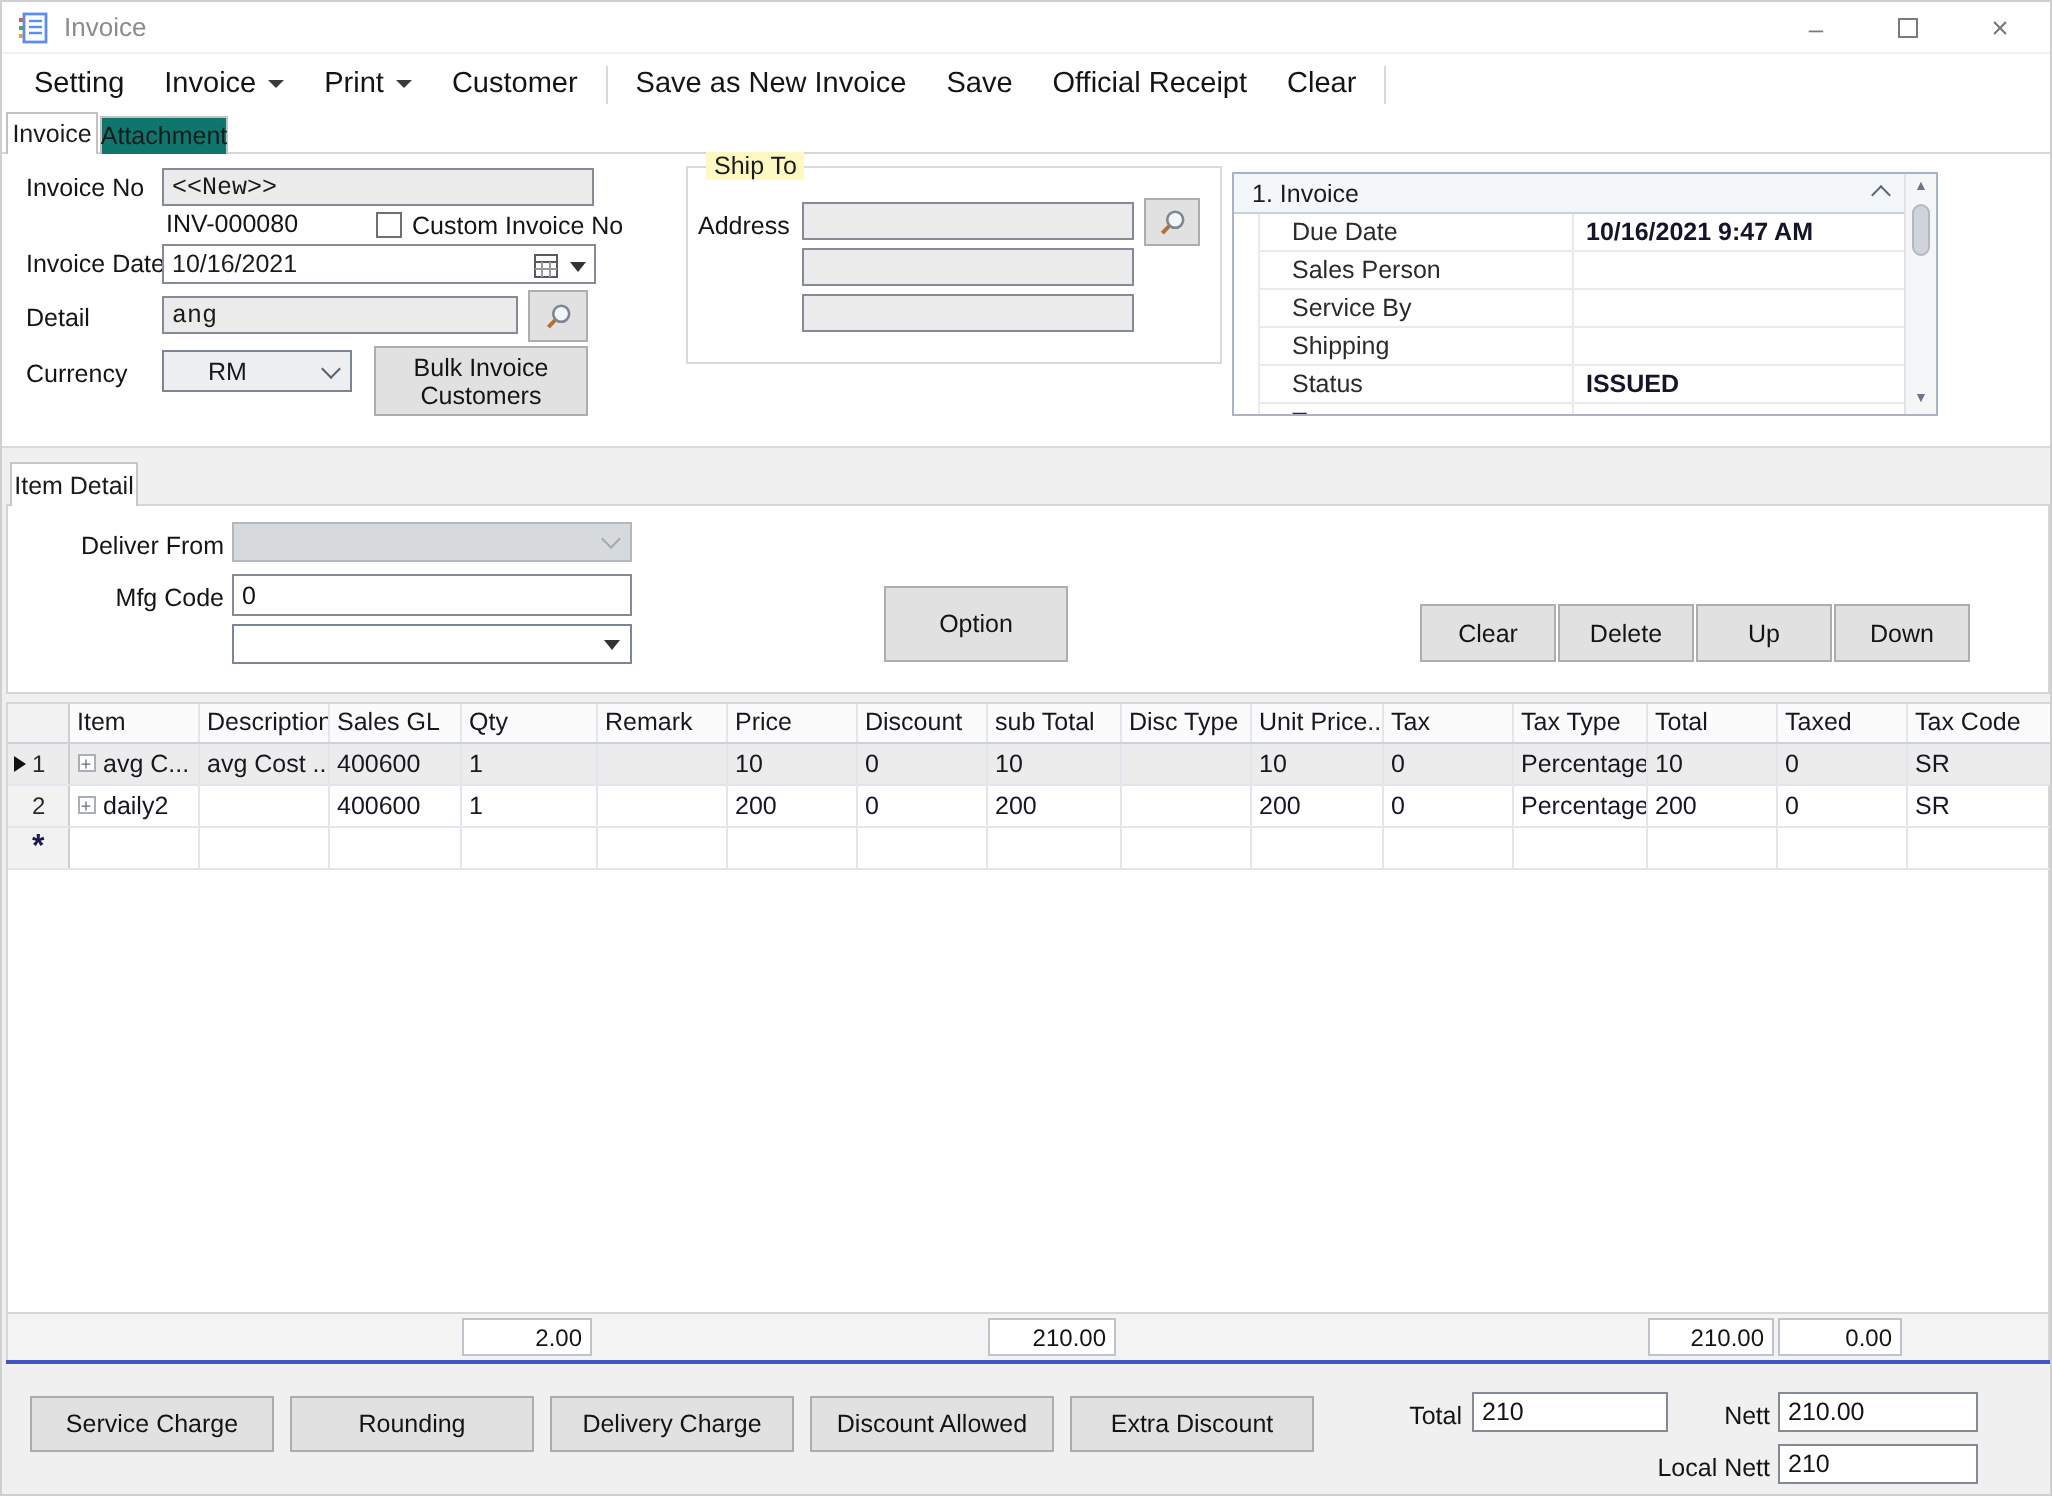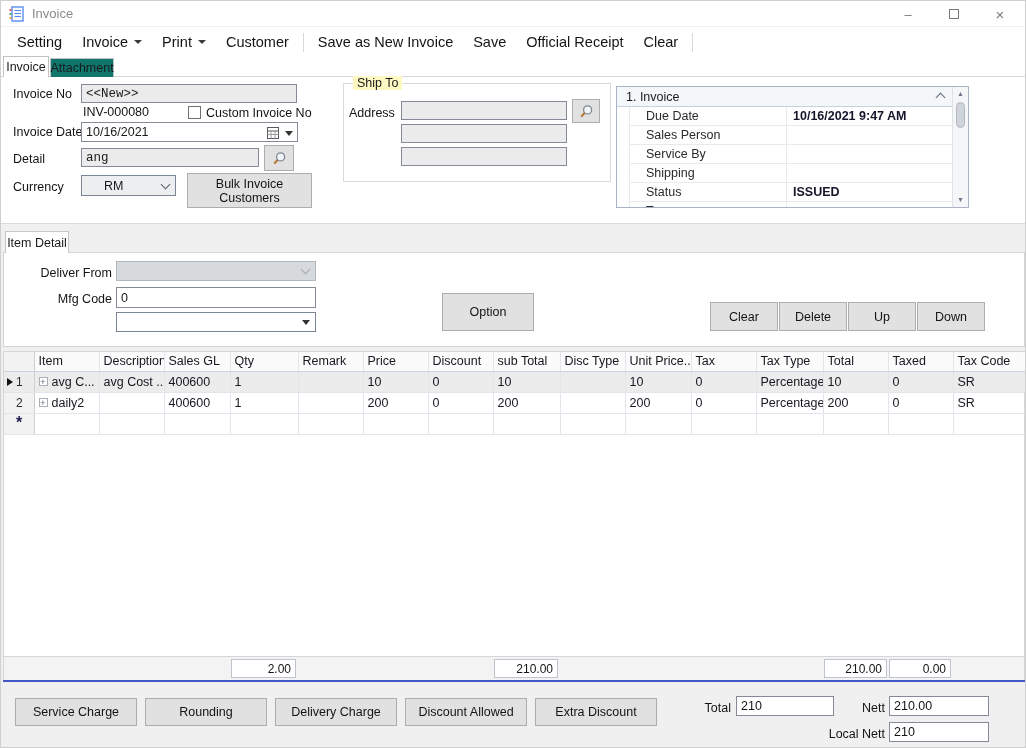--- a/index.html
+++ b/index.html
@@ -215,21 +215,21 @@
       <circle cx="8.6" cy="5.9" r="4" fill="#f3f6f9" stroke="#7d8694" stroke-width="1.3"></circle>
       <line x1="5.6" y1="9" x2="2.2" y2="12.6" stroke="#b5722f" stroke-width="2"></line>
     </svg>
   </button>
 
   <div class="lbl" style="left:12px; top:179px;">Currency</div>
   <div class="combo" style="left:80px; top:174px; width:95px; height:21px;">
     <span>RM</span>
     <span class="chev"></span>
   </div>
-  <button class="btn" style="left:186px; top:172px; width:125px; height:35px;">Bulk Invoice Customers</button>
+  <button class="btn" style="left:186px; top:172px; width:107px; height:35px;">Bulk Invoice Customers</button>
 
   <div class="groupbox" style="left:342px; top:82px; width:268px; height:99px;"></div>
   <div class="grouplegend" style="left:352px; top:75px;">Ship To</div>
   <div class="lbl" style="left:348px; top:105px;">Address</div>
   <div class="fld gray" style="left:400px; top:100px; width:166px; height:19px;">
       <span></span>
     </div>
   <button class="btn" style="left:571px; top:98px; width:28px; height:24px;">
     <svg class="svg-icon" width="15" height="15" viewBox="0 0 15 15">
       <circle cx="8.6" cy="5.9" r="4" fill="#f3f6f9" stroke="#7d8694" stroke-width="1.3"></circle>

